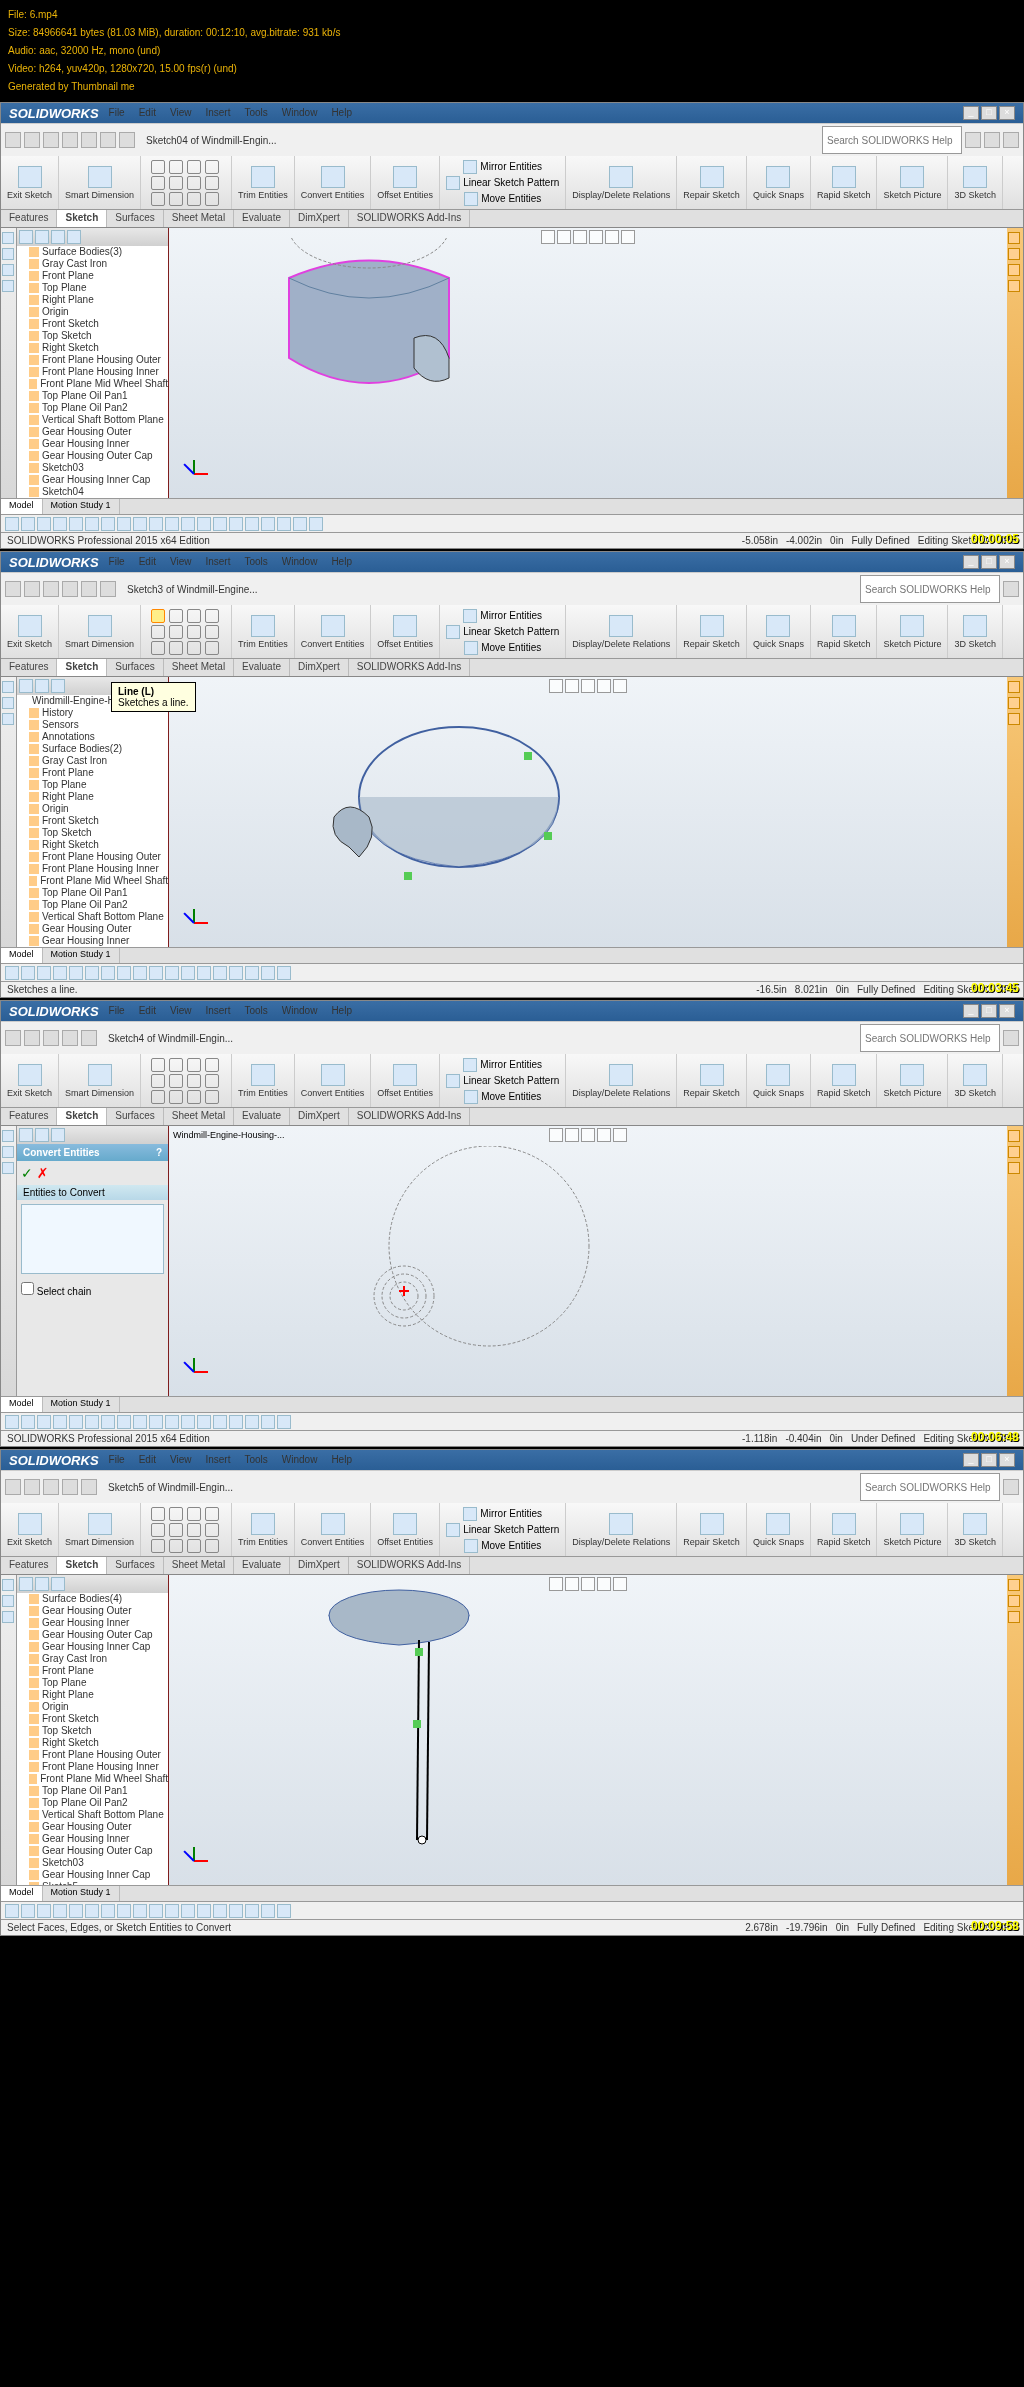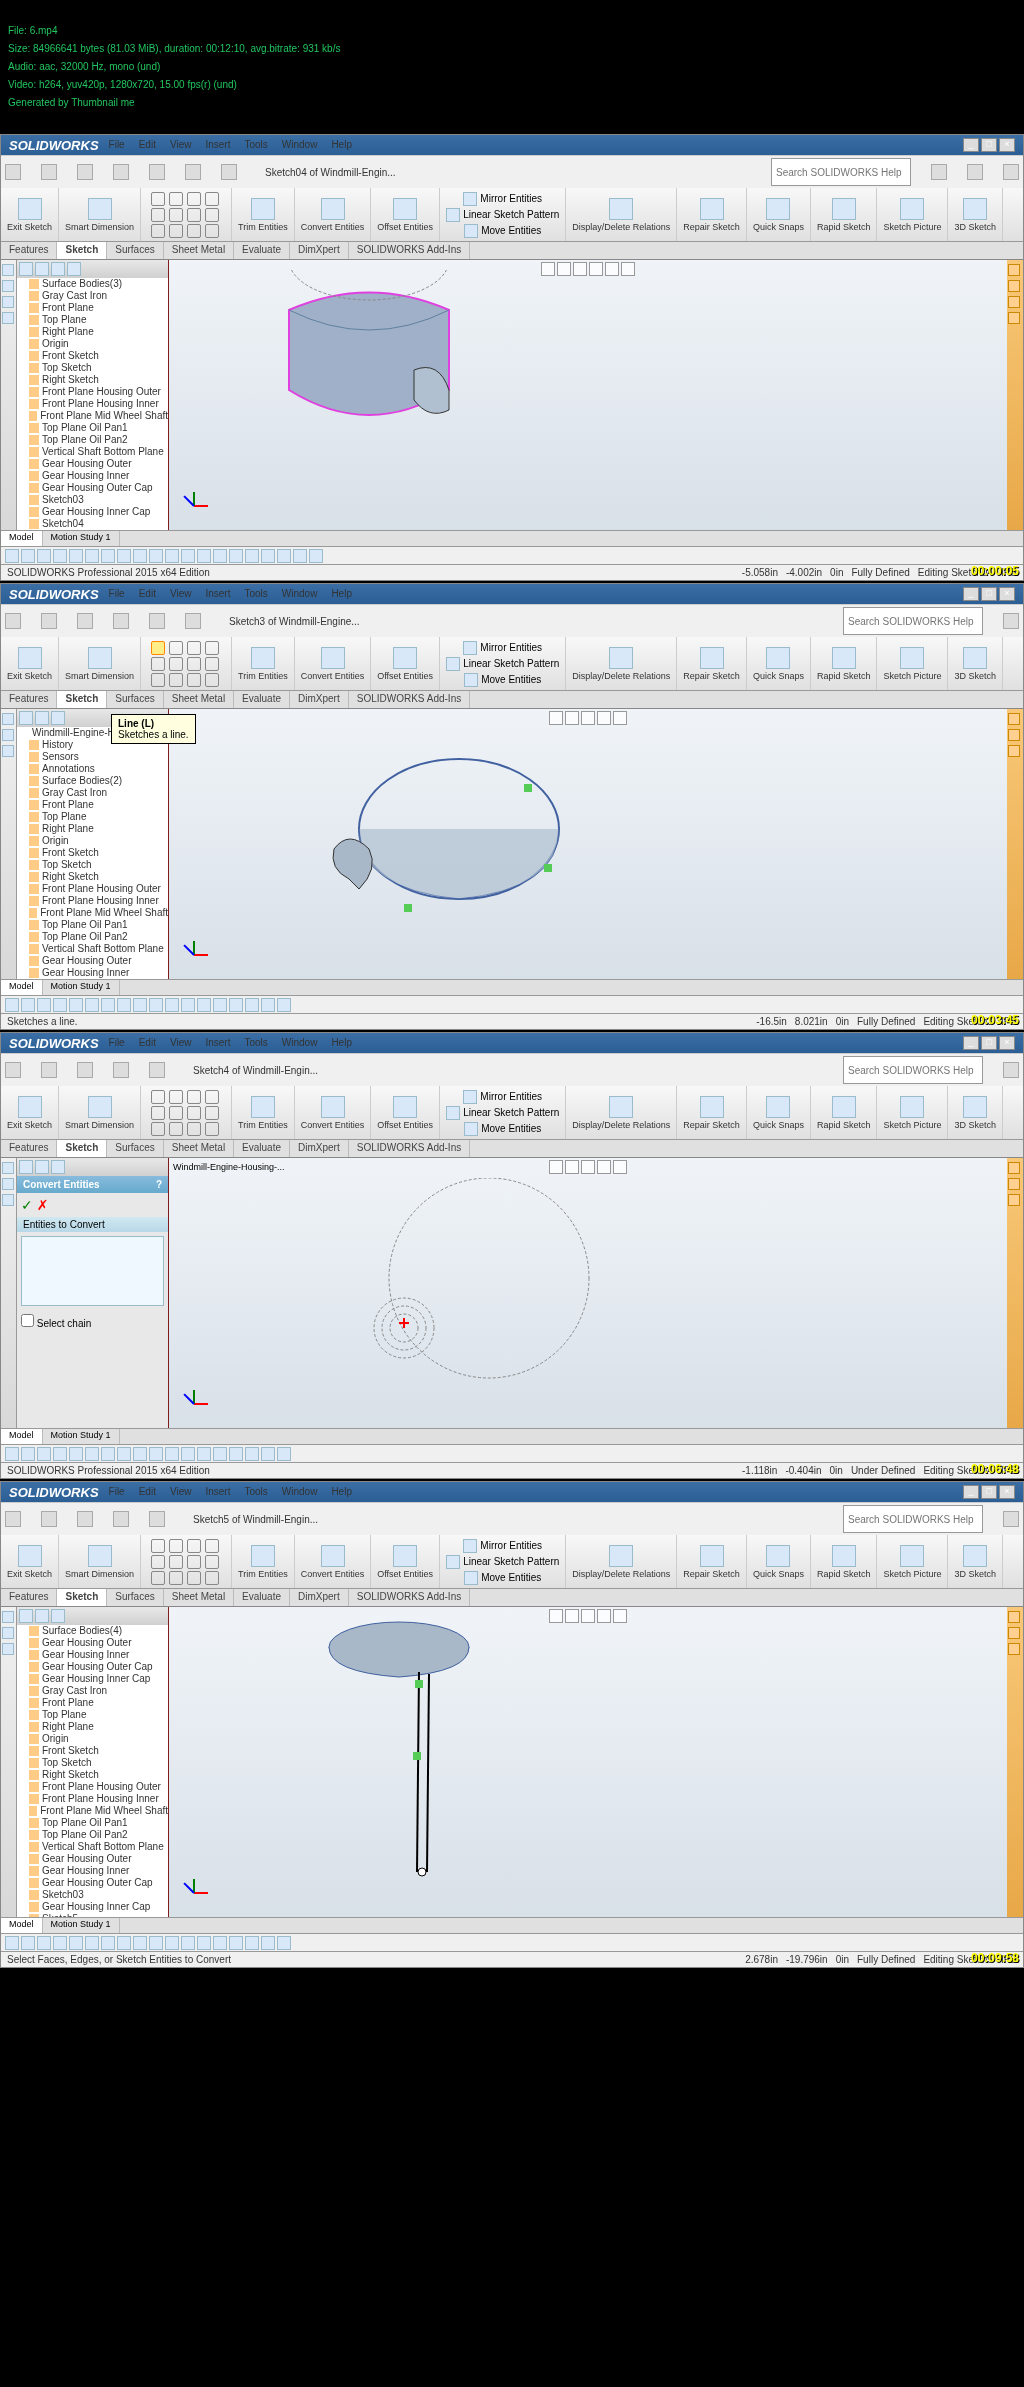--- a/index.html
+++ b/index.html
@@ -1,23 +1,23 @@
 <!DOCTYPE html>
 <html><head>
 <meta charset="utf-8">
 <style>
 *{margin:0;padding:0;box-sizing:border-box;font-family:Tahoma,Arial,sans-serif;font-size:10px;}
 body{background:#000;width:1024px;}
-.hdr{color:#22c55e;padding:22px 8px;font-size:14px;line-height:18px;}
+.hdr{color:#eab308;padding:6px 8px;font-size:14px;line-height:18px;}
 .panel{background:#e8e8e8;border:1px solid #888;margin-bottom:2px;position:relative;}
 .titlebar{background:linear-gradient(#3a6ea5,#2a5e95);color:#fff;padding:3px 8px;display:flex;align-items:center;height:20px;}
 .logo{font-style:italic;font-weight:bold;font-size:13px;}
 .menubar{background:#f0f0f0;display:flex;padding:2px 4px;height:18px;gap:2px;}
 .menubar span{padding:1px 6px;color:#333;}
-.topicons{display:flex;padding:2px 4px;background:#f0f0f0;gap:20px;align-items:center;border-top:1px solid #ccc;}
+.topicons{display:flex;padding:2px 4px;background:#f0f0f0;gap:3px;align-items:center;border-top:1px solid #ccc;}
 .ticon{width:16px;height:16px;background:#ddd;border:1px solid #aaa;display:inline-block;}
 .srch{margin-left:auto;display:flex;align-items:center;gap:4px;}
 .srch input{width:140px;height:28px;border:1px solid #999;font-size:10px;padding:0 4px;}
 .doctitle{font-size:10px;color:#333;padding:0 8px;}
 .ribbon{background:linear-gradient(#f8f8f8,#e0e0e0);display:flex;border-bottom:1px solid #999;height:54px;}
 .rgrp{border-right:1px solid #ccc;padding:2px 6px;display:flex;flex-direction:column;align-items:center;justify-content:center;}
 .rgrp.big{min-width:42px;}
 .rgrp .icn{width:24px;height:22px;background:#d8e8f8;border:1px solid #9bc;}
 .rgrp .lbl{font-size:9px;color:#333;text-align:center;margin-top:2px;line-height:10px;}
 .rgrp .sml{display:flex;align-items:center;font-size:9px;gap:3px;padding:1px 0;}

